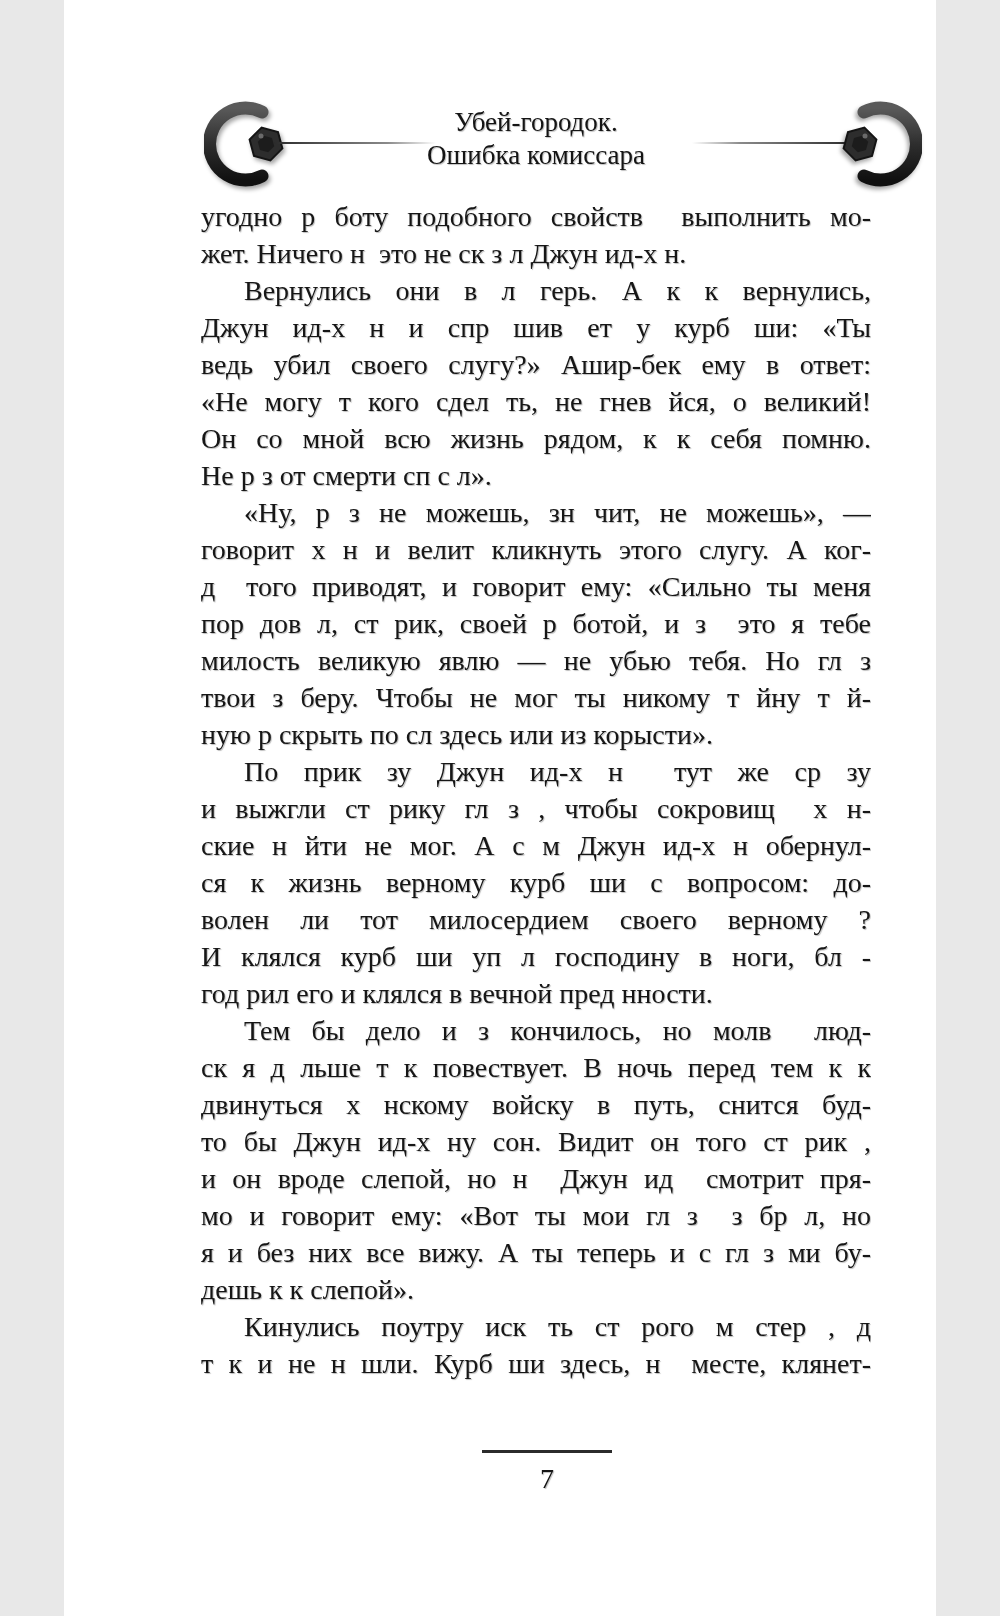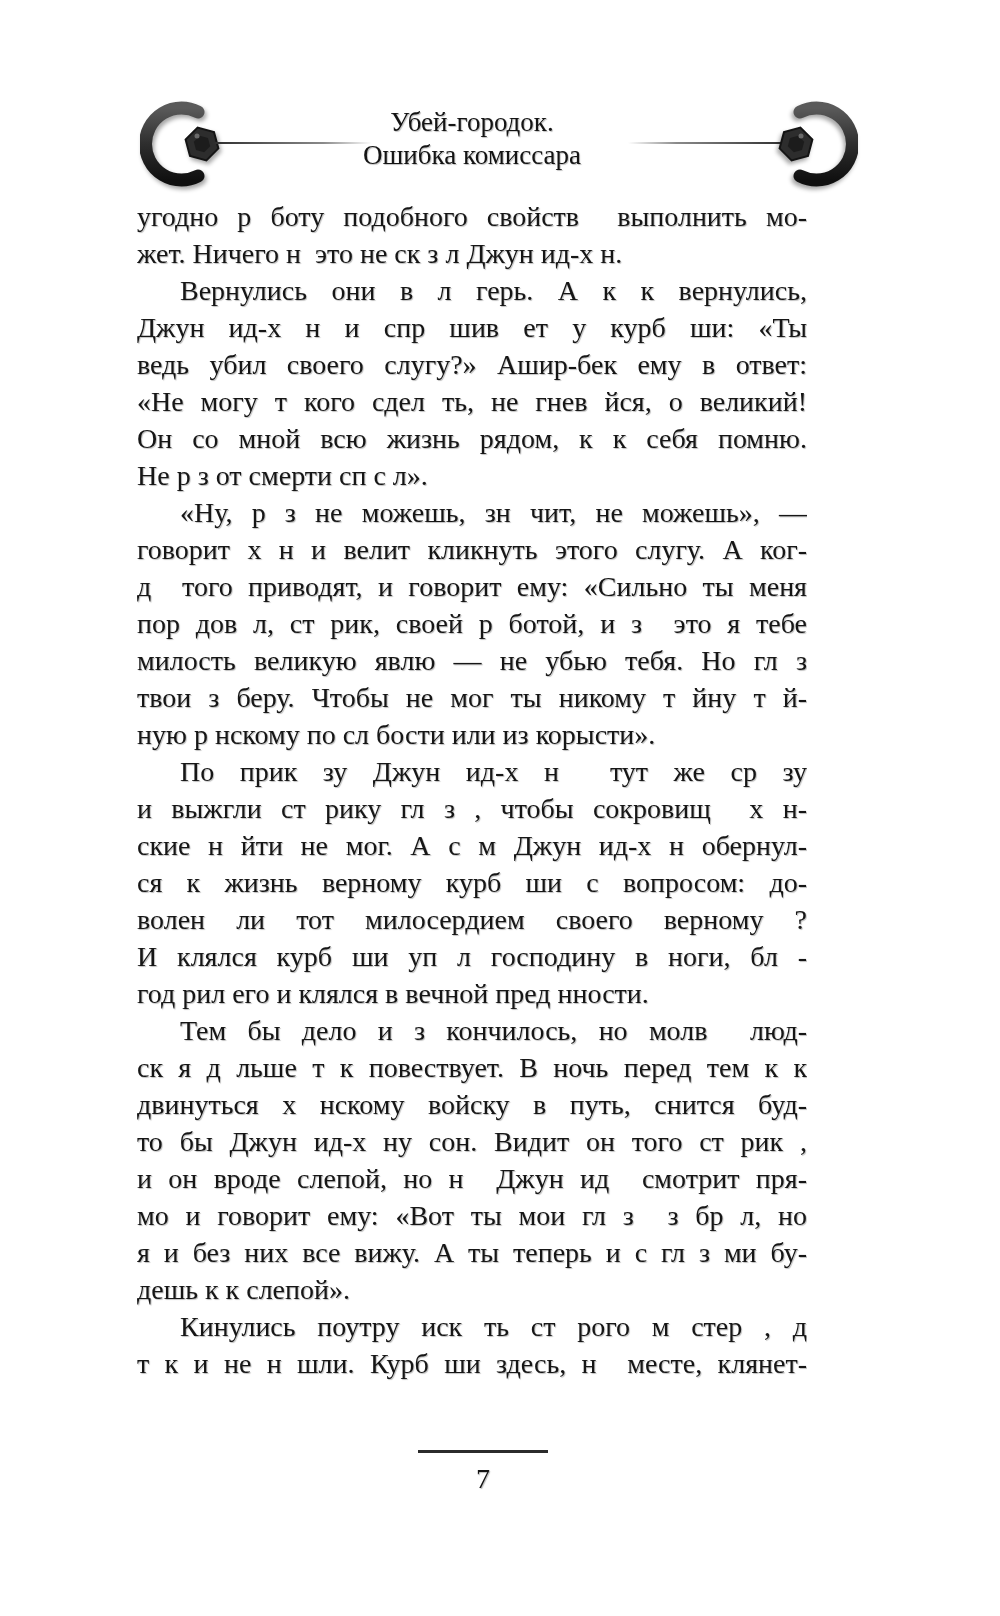--- a/index.html
+++ b/index.html
@@ -1,19 +1,19 @@
 <!DOCTYPE html>
 <html><head>
 <meta charset="utf-8">
 <style>
   html, body { margin: 0; padding: 0; }
   body { background: #e8e8e8; }
   .page {
     position: relative;
-    width: 1000px;
+    width: 872px;
     height: 1616px;
     margin: 0 auto;
     background: #ffffff;
     font-family: "Liberation Serif", "DejaVu Serif", serif;
     color: #161616;
     overflow: hidden;
   }
 
   
   .titles {
@@ -120,21 +120,21 @@
         <div class="line j">ведь убил своего слугу?» Ашир-бек ему в ответ:</div>
         <div class="line j">«Не могу т кого сдел ть, не гнев йся, о великий!</div>
         <div class="line j">Он со мной всю жизнь рядом, к к себя помню.</div>
         <div class="line">Не р з от смерти сп с л».</div>
         <div class="line j ind">«Ну, р з не можешь, зн чит, не можешь», —</div>
         <div class="line j">говорит х н и велит кликнуть этого слугу. А ког-</div>
         <div class="line j">д &nbsp;того приводят, и говорит ему: «Сильно ты меня</div>
         <div class="line j">пор дов л, ст рик, своей р ботой, и з &nbsp;это я тебе</div>
         <div class="line j">милость великую явлю — не убью тебя. Но гл з</div>
         <div class="line j">твои з беру. Чтобы не мог ты никому т йну т й-</div>
-        <div class="line">ную р нскому по сл бости или из корысти».</div>
+        <div class="line">ную р скрыть по сл здесь или из корысти».</div>
         <div class="line j ind">По прик зу Джун ид-х н &nbsp;тут же ср зу</div>
         <div class="line j">и выжгли ст рику гл з , чтобы сокровищ &nbsp;х н-</div>
         <div class="line j">ские н йти не мог. А с м Джун ид-х н обернул-</div>
         <div class="line j">ся к жизнь верному курб ши с вопросом: до-</div>
         <div class="line j">волен ли тот милосердием своего верному ?</div>
         <div class="line j">И клялся курб ши уп л господину в ноги, бл -</div>
         <div class="line">год рил его и клялся в вечной пред нности.</div>
         <div class="line j ind">Тем бы дело и з кончилось, но молв &nbsp;люд-</div>
         <div class="line j">ск я д льше т к повествует. В ночь перед тем к к</div>
         <div class="line j">двинуться х нскому войску в путь, снится буд-</div>

